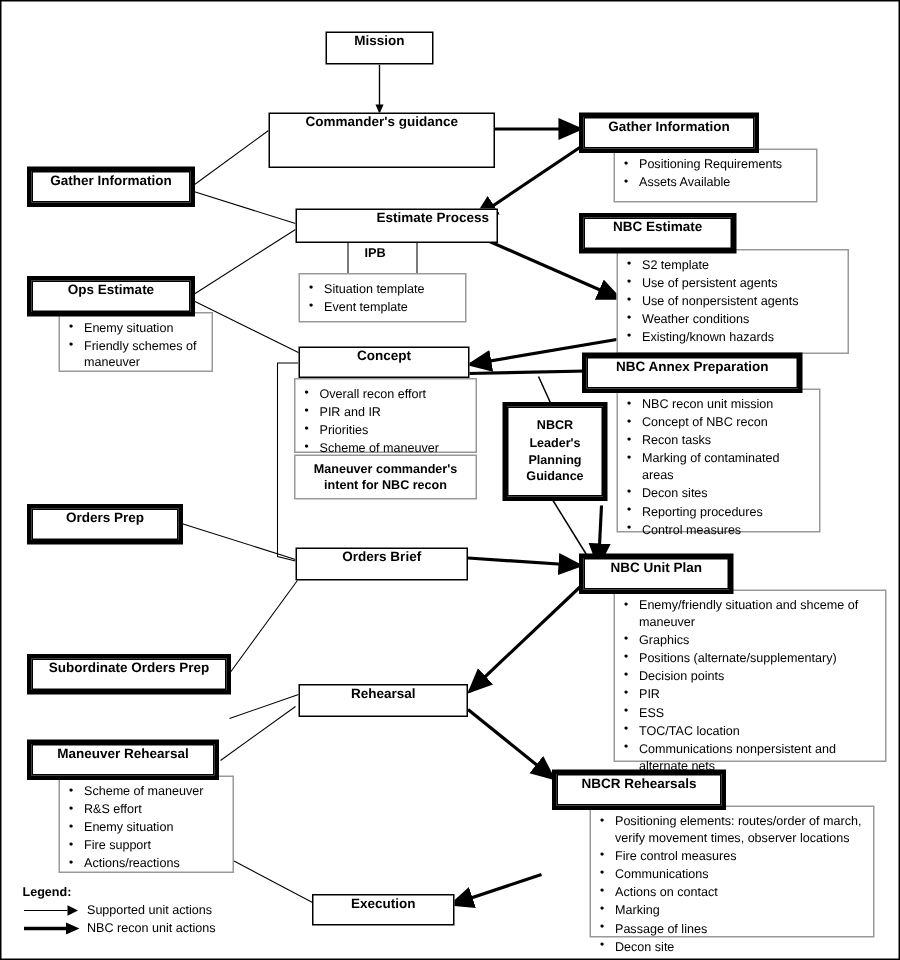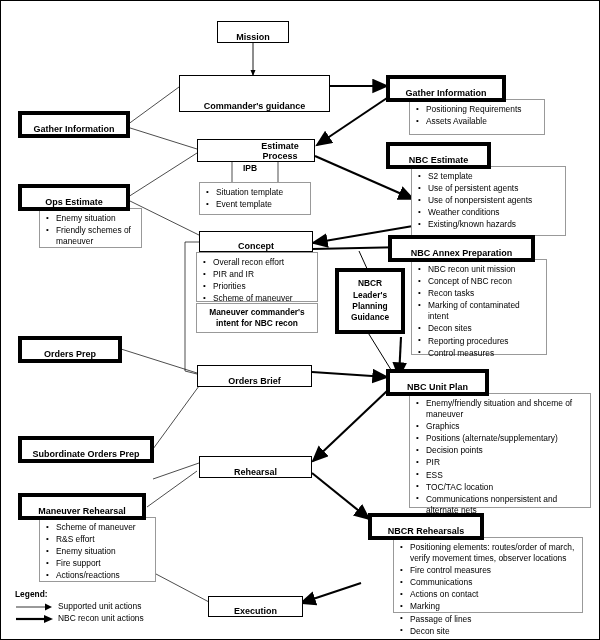--- a/index.html
+++ b/index.html
@@ -21,21 +21,21 @@
     position: absolute;
     left: 0; top: 0;
     width: 600px; height: 640px;
     pointer-events: none;
   }
   .node {
     position: absolute;
     box-sizing: border-box;
     background: #ffffff;
     display: flex;
-    align-items: flex-end;
+    align-items: flex-start;
     justify-content: center;
     text-align: center;
     font-weight: bold;
     color: #000;
     z-index: 3;
   }
   
   .thin {
     border: 1px solid #000;
     font-size: 9px;
@@ -210,21 +210,21 @@
   </svg>
 
   <div class="node thin" style="left:216px; top:20px; width:72px; height:22px;">
     <span>Mission</span>
   </div>
 
   <div class="node thin" style="left:178px; top:74px; width:151px; height:37px;">
     <span>Commander's guidance</span>
   </div>
 
-  <div class="node thin" style="left:196px; top:138px; width:118px; height:23px;padding-left:48px;">
+  <div class="node thin" style="left:196px; top:138px; width:135px; height:23px;padding-left:48px;">
     <span>Estimate Process</span>
   </div>
 
   <div class="ipb-label" style="left:240px; top:162px;">
     <span>IPB</span>
   </div>
 
   <div class="detail" style="left:198px; top:181px; width:112px; height:33px;">
     <ul>
       <li>Situation template</li>
@@ -326,21 +326,21 @@
 
   <div class="node heavy" style="left:390px; top:237px; width:141px; height:21px;">
     <span>NBC Annex Preparation</span>
   </div>
 
   <div class="detail" style="left:410px; top:258px; width:136px; height:96px;">
     <ul>
       <li>NBC recon unit mission</li>
       <li>Concept of NBC recon</li>
       <li>Recon tasks</li>
-      <li>Marking of contaminated intent</li>
+      <li>Marking of contaminated areas</li>
       <li>Decon sites</li>
       <li>Reporting procedures</li>
       <li>Control measures</li>
     </ul>
   </div>
 
   <div class="node heavy" style="left:388px; top:371px; width:97px; height:21px;">
     <span>NBC Unit Plan</span>
   </div>
 
@@ -355,21 +355,21 @@
       <li>TOC/TAC location</li>
       <li>Communications nonpersistent and alternate nets</li>
       <li>rehearsal times</li>
     </ul>
   </div>
 
   <div class="node heavy" style="left:370px; top:515px; width:110px; height:21px;">
     <span>NBCR Rehearsals</span>
   </div>
 
-  <div class="detail twocol" style="left:392px; top:536px; width:190px; height:76px;">
+  <div class="detail twocol" style="left:392px; top:536px; width:190px; height:88px;">
     <ul class="col-full" style="width:100%;">
       <li>Positioning elements: routes/order of march, verify movement times, observer locations</li>
       <li>Fire control measures</li>
     </ul>
     <ul class="col-a" style="padding-left:11px;">
       <li>Communications</li>
       <li>Actions on contact</li>
       <li>Marking</li>
     </ul>
     <ul class="col-b" style="padding-left:11px;">

